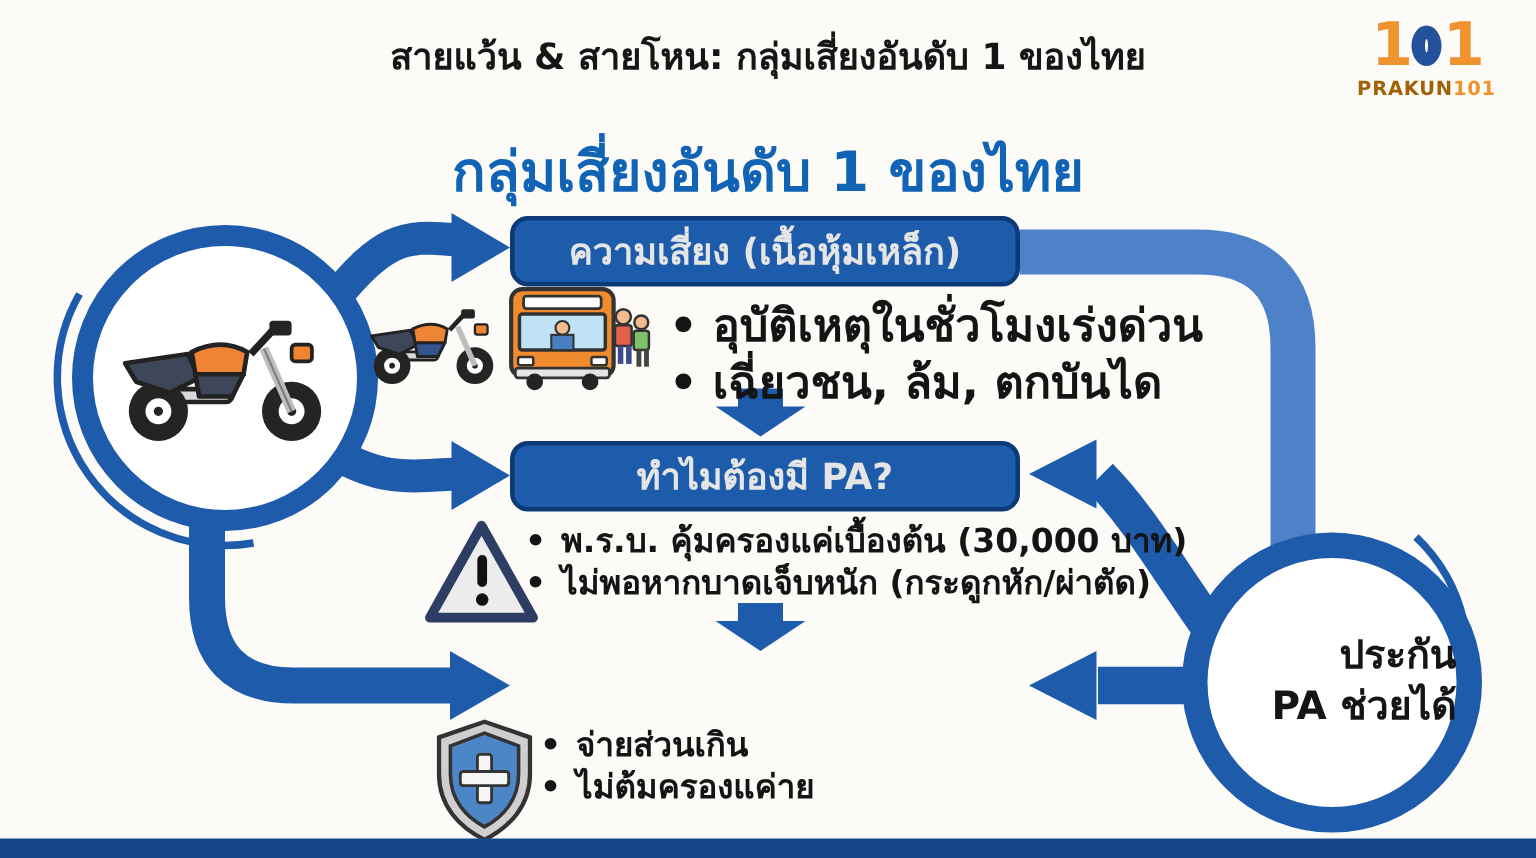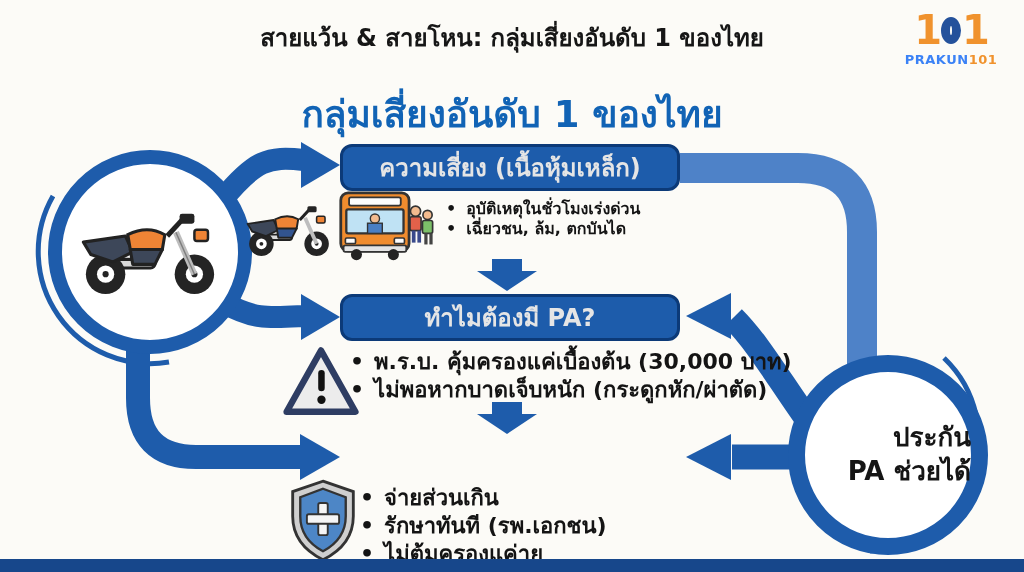--- a/index.html
+++ b/index.html
@@ -8,33 +8,33 @@
   .svg-layer{position:absolute;left:0;top:0;z-index:1;}
   .abs{position:absolute;}
   
   .title{left:0;top:18px;width:1024px;text-align:center;font-size:24px;font-weight:800;color:#161616;z-index:2;}
   .subtitle{left:0;top:84px;width:1024px;text-align:center;font-size:37px;font-weight:800;color:#1163b5;z-index:2;}
   
   .logo{right:14px;top:10px;width:118px;text-align:center;z-index:3;}
   .logo-mark{font-size:40px;font-weight:800;color:#f0922d;line-height:1;letter-spacing:-2px;display:flex;align-items:center;justify-content:center;}
   .logo-zero{display:inline-block;width:20px;height:27px;border:9px solid #24519b;border-radius:50%;margin:0 1px;}
   .logo-name{font-size:13px;font-weight:800;letter-spacing:.5px;margin-top:2px;}
-  .logo-name .p1{color:#3b82f6;}
+  .logo-name .p1{color:#a16207;}
   .logo-name .p2{color:#f0922d;}
   
   .left-circle{left:48px;top:150px;width:204px;height:204px;border:14px solid #1e5cab;border-radius:50%;background:#fff;z-index:2;display:flex;align-items:center;justify-content:center;}
   .right-circle{left:788px;top:355px;width:200px;height:200px;border:17px solid #1e5cab;border-radius:50%;background:#fff;z-index:2;display:flex;flex-direction:column;align-items:flex-end;justify-content:center;font-size:26px;font-weight:800;color:#151515;line-height:1.3;text-align:center;}
   
   .step-box{left:340px;width:340px;height:47px;background:#1d5cab;border:3px solid #0c3a78;border-radius:12px;color:#e5e5e5;font-size:24px;font-weight:700;display:flex;align-items:center;justify-content:center;z-index:2;}
   .box1{top:144px;} .box2{top:294px;} .box3{top:436px;}
   
   .bullets{z-index:2;margin:0;padding:0;list-style:none;color:#141414;font-weight:700;}
   .bullets li{display:flex;align-items:flex-start;line-height:1.28;}
   .bullets li::before{content:"\2022";margin-right:10px;font-weight:900;}
-  .b1{left:446px;top:199px;width:420px;font-size:16px;}
+  .b1{left:446px;top:199px;width:420px;font-size:30px;}
   .b2{left:350px;top:348px;width:450px;font-size:22px;}
   .b3{left:360px;top:484px;width:340px;font-size:22px;text-align:right;}
   
   .icon{z-index:2;display:block;}
   .i-moto-small{left:243px;top:198px;width:92px;height:64px;}
   .i-bus{left:338px;top:188px;width:96px;height:76px;}
   .i-warning{left:282px;top:344px;width:78px;height:78px;}
   .i-shield{left:287px;top:477px;width:72px;height:86px;}
   .i-moto-big{width:148px;height:100px;}
   
@@ -121,21 +121,20 @@
   <ul class="abs bullets b1">
     <li>อุบัติเหตุในชั่วโมงเร่งด่วน</li>
     <li>เฉี่ยวชน, ล้ม, ตกบันได</li>
   </ul>
   <ul class="abs bullets b2">
     <li>พ.ร.บ. คุ้มครองแค่เบื้องต้น (30,000 บาท)</li>
     <li>ไม่พอหากบาดเจ็บหนัก (กระดูกหัก/ผ่าตัด)</li>
   </ul>
   <ul class="abs bullets b3">
     <li>จ่ายส่วนเกิน</li>
-    <li>รักษาทันที (รพ.เอกชน)</li>
     <li>ไม่ต้มครองแค่าย</li>
   </ul>
 
   <svg class="abs icon i-moto-small" viewBox="0 0 120 80">
     <rect x="16" y="46" width="48" height="7" rx="3.5" fill="#d9d9d9" stroke="#222" stroke-width="2.5"></rect>
     <circle cx="24" cy="58" r="16" fill="#242424"></circle>
       <circle cx="24" cy="58" r="7" fill="#fff"></circle>
       <circle cx="24" cy="58" r="2.5" fill="#242424"></circle>
     <circle cx="96" cy="58" r="16" fill="#242424"></circle>
       <circle cx="96" cy="58" r="7" fill="#fff"></circle>

